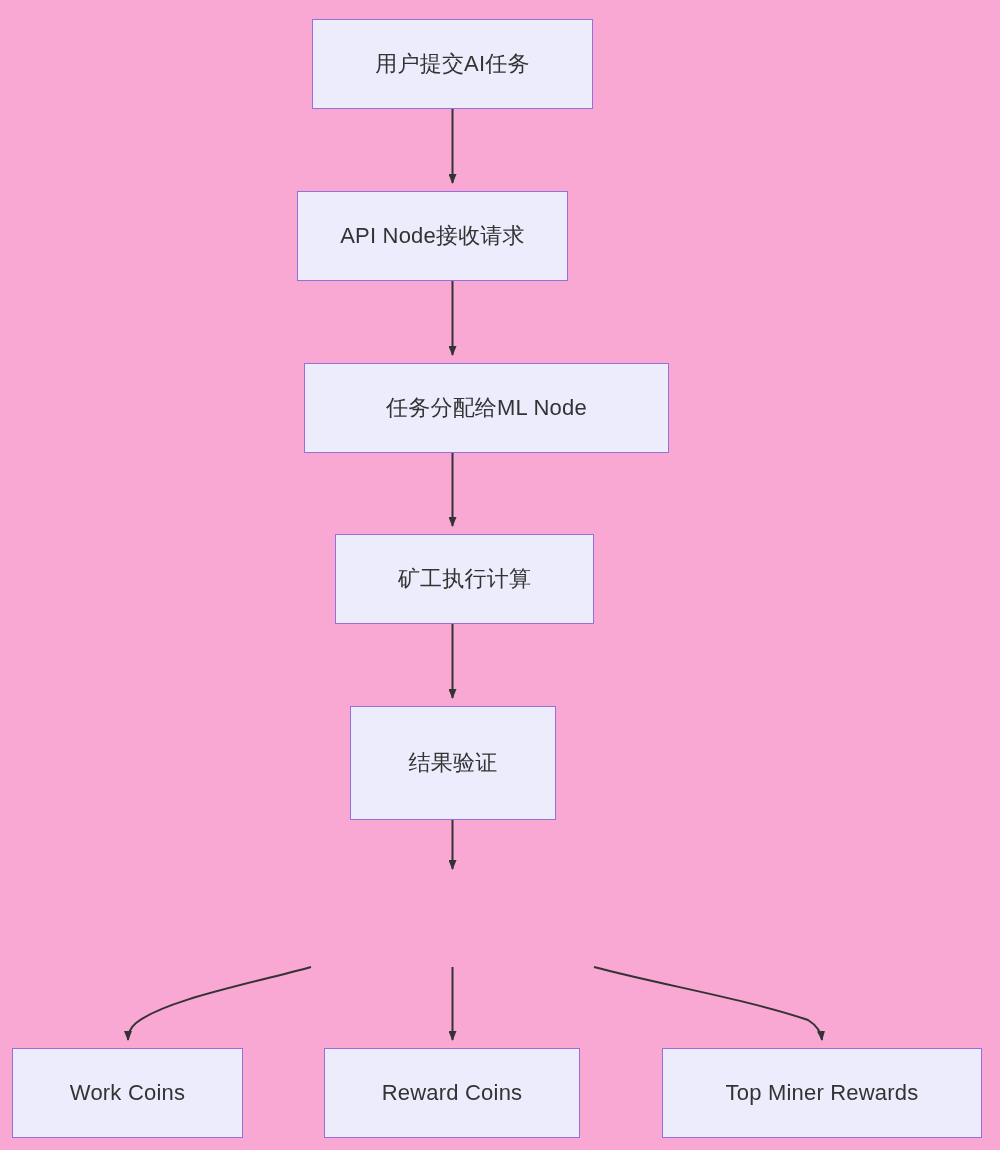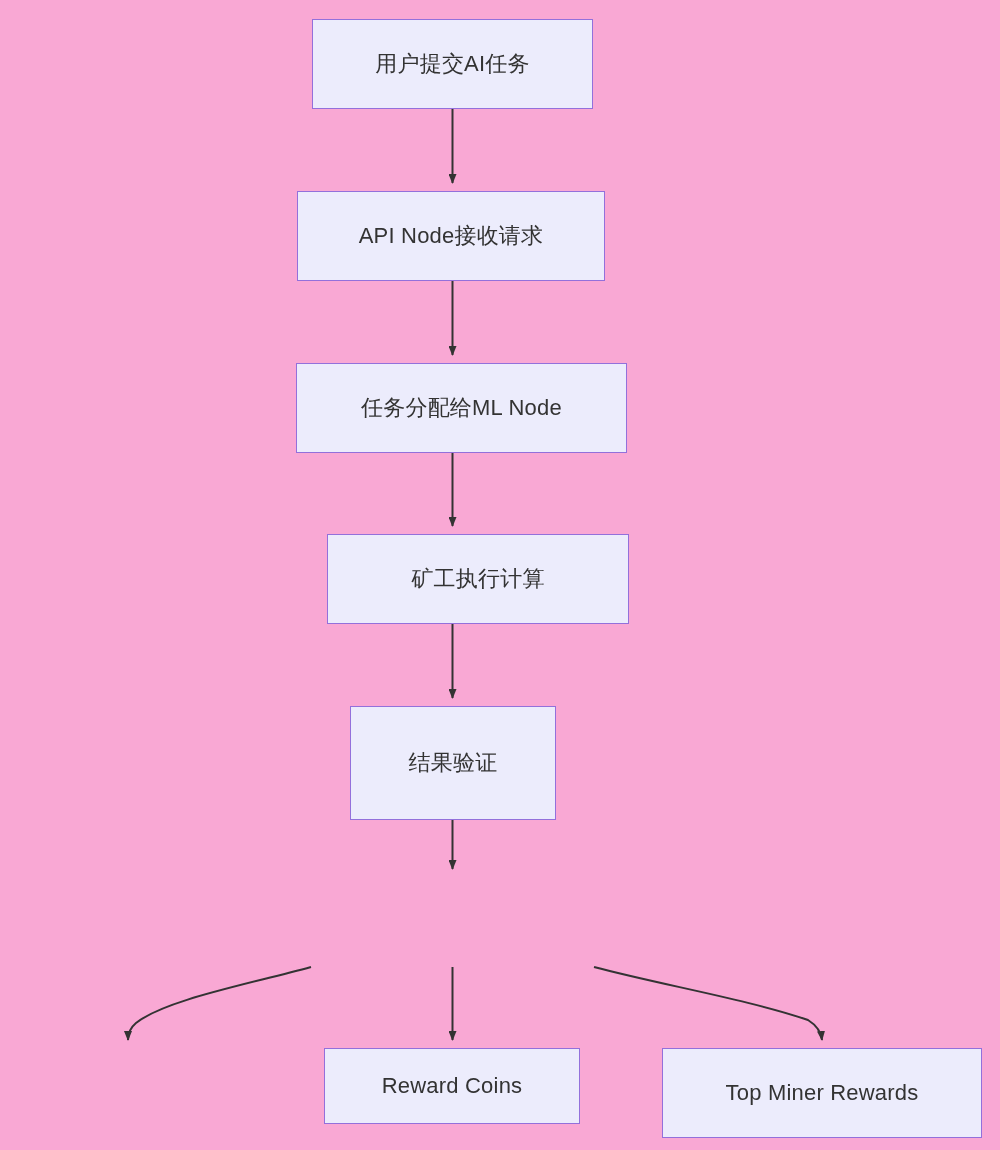--- a/index.html
+++ b/index.html
@@ -72,39 +72,42 @@
 
     <path d="M452.5,967 L452.5,1040" stroke="#333333" stroke-width="2" fill="none" marker-end="url(#arrowhead)"></path>
 
     <path d="M594,967 C662,985 750,1000 808,1020 C816,1025 821,1031 822,1040" stroke="#333333" stroke-width="2" fill="none" marker-end="url(#arrowhead)"></path>
   </svg>
 
   <div class="node" style="left:312px; top:19px; width:281px; height:90px;">
     <span class="node-label">用户提交AI任务</span>
   </div>
 
-  <div class="node" style="left:297px; top:191px; width:308px; height:90px;">
+  <div class="node" style="left:297px; top:191px; width:271px; height:90px;">
     <span class="node-label">API Node接收请求</span>
   </div>
 
-  <div class="node" style="left:296px; top:363px; width:331px; height:90px;">
+  <div class="node" style="left:304px; top:363px; width:365px; height:90px;">
     <span class="node-label">任务分配给ML Node</span>
   </div>
 
-  <div class="node" style="left:327px; top:534px; width:302px; height:90px;">
+  <div class="node" style="left:335px; top:534px; width:259px; height:90px;">
     <span class="node-label">矿工执行计算</span>
   </div>
 
   <div class="node" style="left:350px; top:706px; width:206px; height:114px;">
     <span class="node-label">结果验证</span>
   </div>
 
 
+  <div class="node" style="left:12px; top:1048px; width:231px; height:90px;">
+    <span class="node-label">Work Coins</span>
+  </div>
 
-  <div class="node" style="left:324px; top:1048px; width:256px; height:76px;">
+  <div class="node" style="left:324px; top:1048px; width:256px; height:90px;">
     <span class="node-label">Reward Coins</span>
   </div>
 
   <div class="node" style="left:662px; top:1048px; width:320px; height:90px;">
     <span class="node-label">Top Miner Rewards</span>
   </div>
 
 </div>
 
 </body></html>

